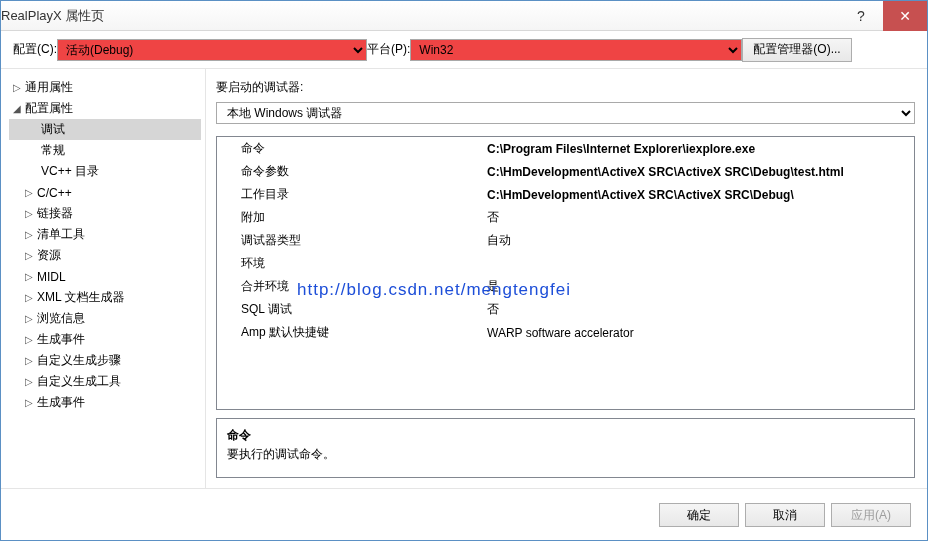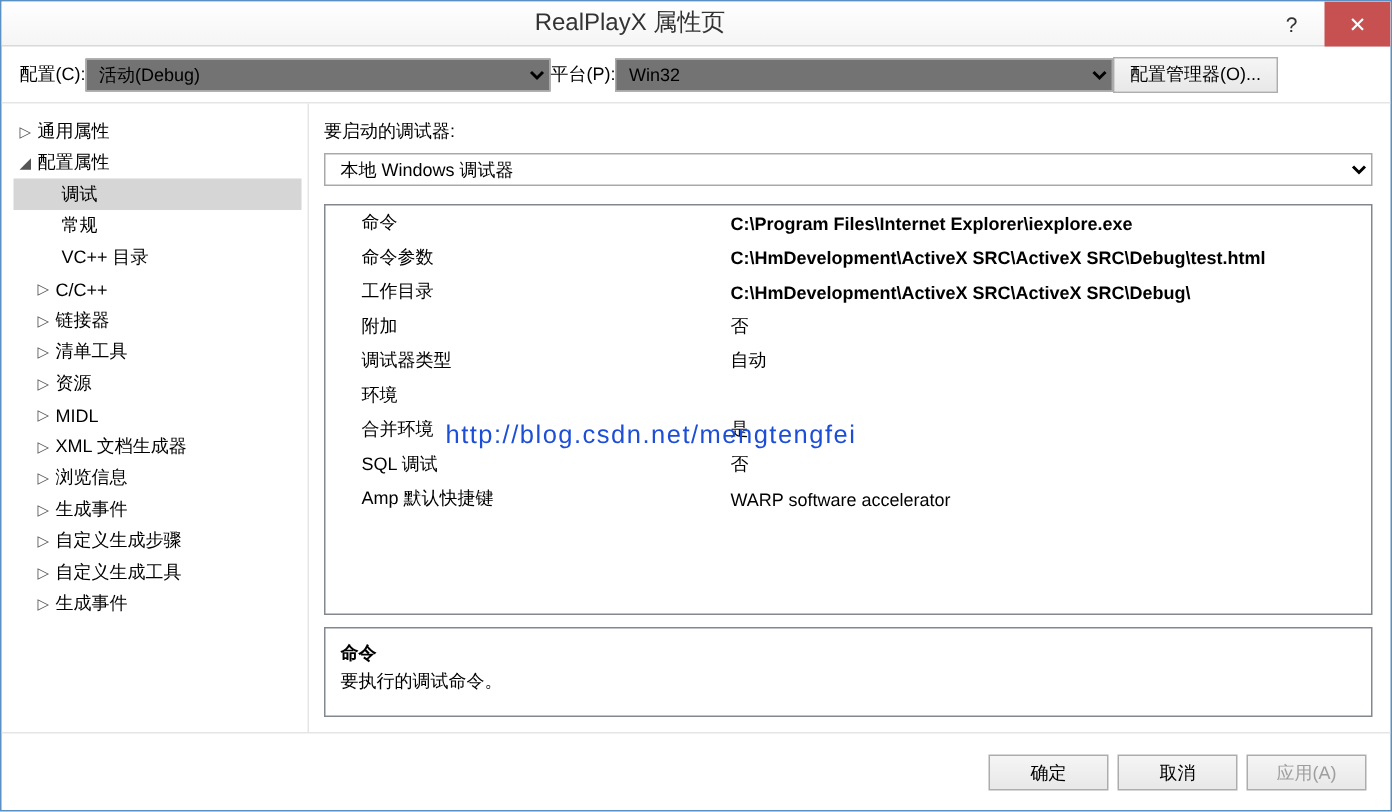--- a/index.html
+++ b/index.html
@@ -1,23 +1,23 @@
 <!DOCTYPE html>
 <html><head>
 <meta charset="utf-8">
 <style>
 * { margin:0; padding:0; box-sizing:border-box; font-family:"Microsoft YaHei","Segoe UI",Tahoma,sans-serif; font-size:12px; }
 body { background:#fff; width:928px; height:541px; overflow:hidden; border:1px solid #5b90c4; }
 .titlebar { height:30px; background:linear-gradient(#fff,#f5f5f5); display:flex; align-items:center; border-bottom:1px solid #d8d8d8; }
-.titlebar .title { flex:1; text-align:center; color:#333; font-size:16px; }
+.titlebar .title { flex:1; text-align:left; color:#333; font-size:13px; }
 .titlebar .help { width:44px; height:30px; display:flex; align-items:center; justify-content:center; color:#333; font-size:14px; }
 .titlebar .close { width:44px; height:30px; background:#c75050; color:#fff; display:flex; align-items:center; justify-content:center; font-size:14px; }
 .toprow { height:38px; display:flex; align-items:center; padding:0 12px; gap:0; border-bottom:1px solid #e5e5e5; }
 .toprow label { color:#000; }
-.toprow select { height:22px; border:1px solid #a9a9a9; background:#737373; padding:0 4px; }
+.toprow select { height:22px; border:1px solid #a9a9a9; background:#ef4444; padding:0 4px; }
 .toprow .sel-config { width:310px; }
 .toprow .sel-platform { width:332px; }
 .toprow button { height:24px; padding:0 10px; border:1px solid #adadad; background:linear-gradient(#f5f5f5,#e8e8e8); cursor:pointer; }
 .content { display:flex; height:419px; }
 .tree { width:205px; padding:8px 4px 8px 8px; border-right:1px solid #e5e5e5; overflow:auto; }
 .tree-item { display:flex; align-items:center; height:21px; padding-left:4px; cursor:pointer; white-space:nowrap; }
 .tree-item .arrow { width:12px; display:inline-block; color:#555; font-size:10px; }
 .tree-item.level1 { padding-left:4px; }
 .tree-item.level2 { padding-left:32px; }
 .tree-item.selected { background:#d6d6d6; }

